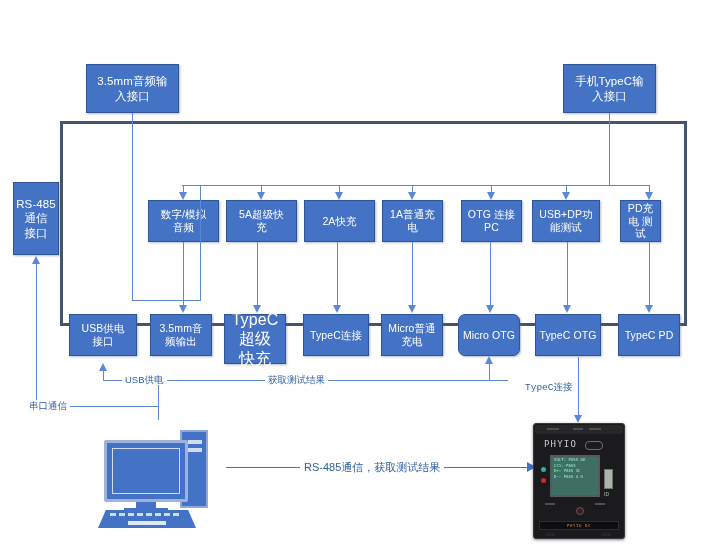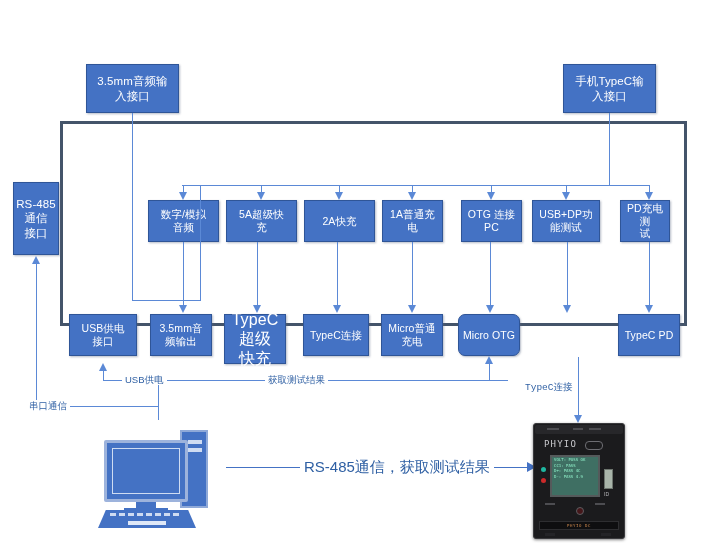--- a/index.html
+++ b/index.html
@@ -71,21 +71,21 @@
     position:absolute;
     font-size:9.5px;
     color:#2e5fa3;
     background:#ffffff;
     padding:0 3px;
     white-space:nowrap;
     line-height:11px;
   }
   .lbl-big{
     position:absolute;
-    font-size:15px;
+    font-size:11px;
     color:#2e5fa3;
     background:#ffffff;
     padding:0 4px;
     white-space:nowrap;
     line-height:12px;
   }
 
   
   #computer{position:absolute;left:98px;top:418px;width:120px;height:100px;}
   .pc-tower{
@@ -182,41 +182,44 @@
   </div>
   <div class="box" style="left:382px;top:200px;width:61px;height:42px;font-size:10.5px;">
     <span class="box-t">1A普通充<br>电</span>
   </div>
   <div class="box" style="left:461px;top:200px;width:61px;height:42px;font-size:10.5px;">
     <span class="box-t">OTG 连接<br>PC</span>
   </div>
   <div class="box" style="left:532px;top:200px;width:68px;height:42px;font-size:10.5px;">
     <span class="box-t">USB+DP功<br>能测试</span>
   </div>
-  <div class="box" style="left:620px;top:200px;width:50px;height:42px;font-size:10.5px;">
+  <div class="box" style="left:620px;top:200px;width:41px;height:42px;font-size:10.5px;">
     <span class="box-t">PD充电 测<br>试</span>
   </div>
 
   <div class="box" style="left:69px;top:314px;width:68px;height:42px;font-size:10.5px;">
     <span class="box-t">USB供电<br>接口</span>
   </div>
   <div class="box" style="left:150px;top:314px;width:62px;height:42px;font-size:10.5px;">
     <span class="box-t">3.5mm音<br>频输出</span>
   </div>
   <div class="box" style="left:224px;top:314px;width:62px;height:50px;font-size:16px;">
     <span class="box-t">TypeC超级<br>快充</span>
   </div>
   <div class="box" style="left:303px;top:314px;width:66px;height:42px;font-size:10.5px;">
     <span class="box-t">TypeC连接</span>
   </div>
   <div class="box" style="left:381px;top:314px;width:62px;height:42px;font-size:10.5px;">
     <span class="box-t">Micro普通<br>充电</span>
   </div>
   <div class="box" style="left:458px;top:314px;width:62px;height:42px;font-size:10.5px;border-radius:7px;">
     <span class="box-t">Micro OTG</span>
+  </div>
+  <div class="box" style="left:535px;top:314px;width:66px;height:42px;font-size:10.5px;">
+    <span class="box-t">TypeC OTG</span>
   </div>
   <div class="box" style="left:618px;top:314px;width:62px;height:42px;font-size:10.5px;">
     <span class="box-t">TypeC PD</span>
   </div>
 
   <div class="v" style="left:132px;top:113px;height:187px;"></div>
   <div class="h" style="left:132px;top:300px;width:69px;"></div>
   <div class="v" style="left:200px;top:185px;height:115px;"></div>
   <div class="h" style="left:182px;top:185px;width:19px;"></div>
   <div class="v" style="left:183px;top:185px;height:8px;"></div>

